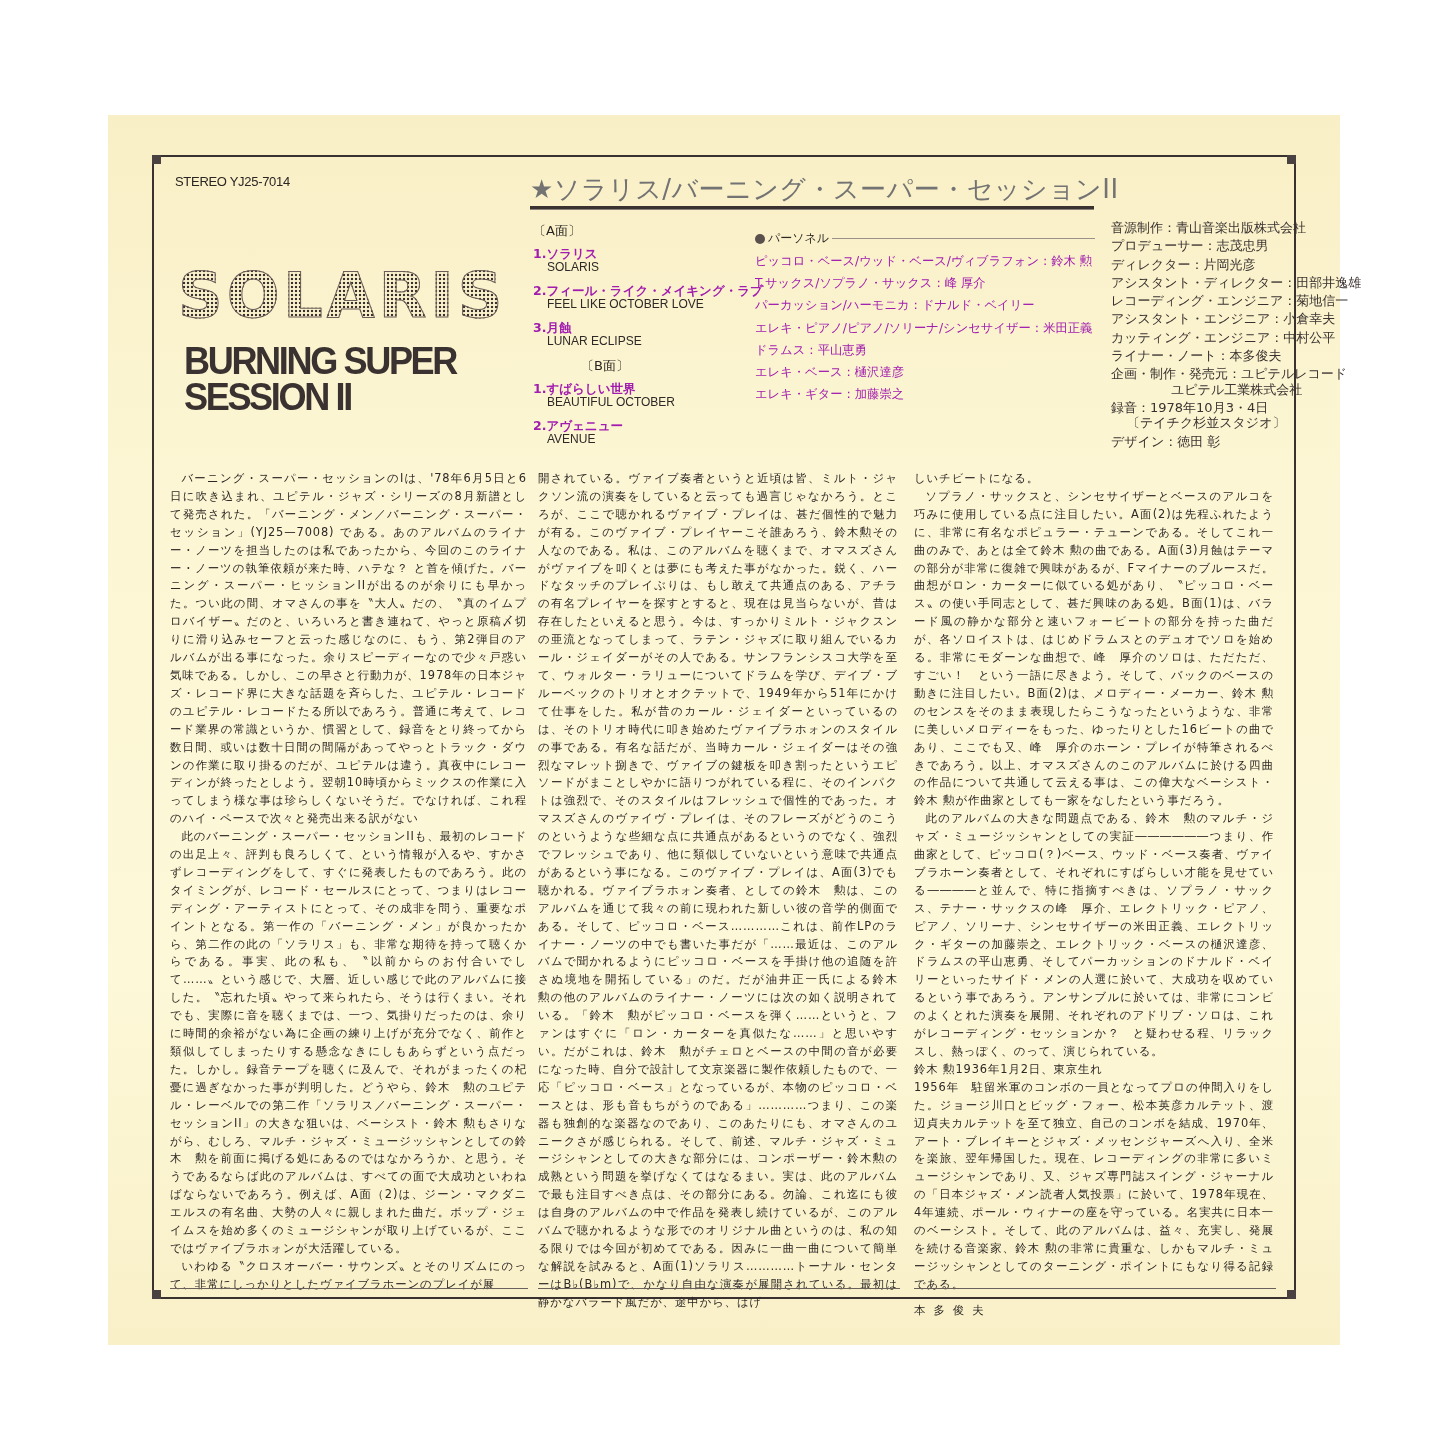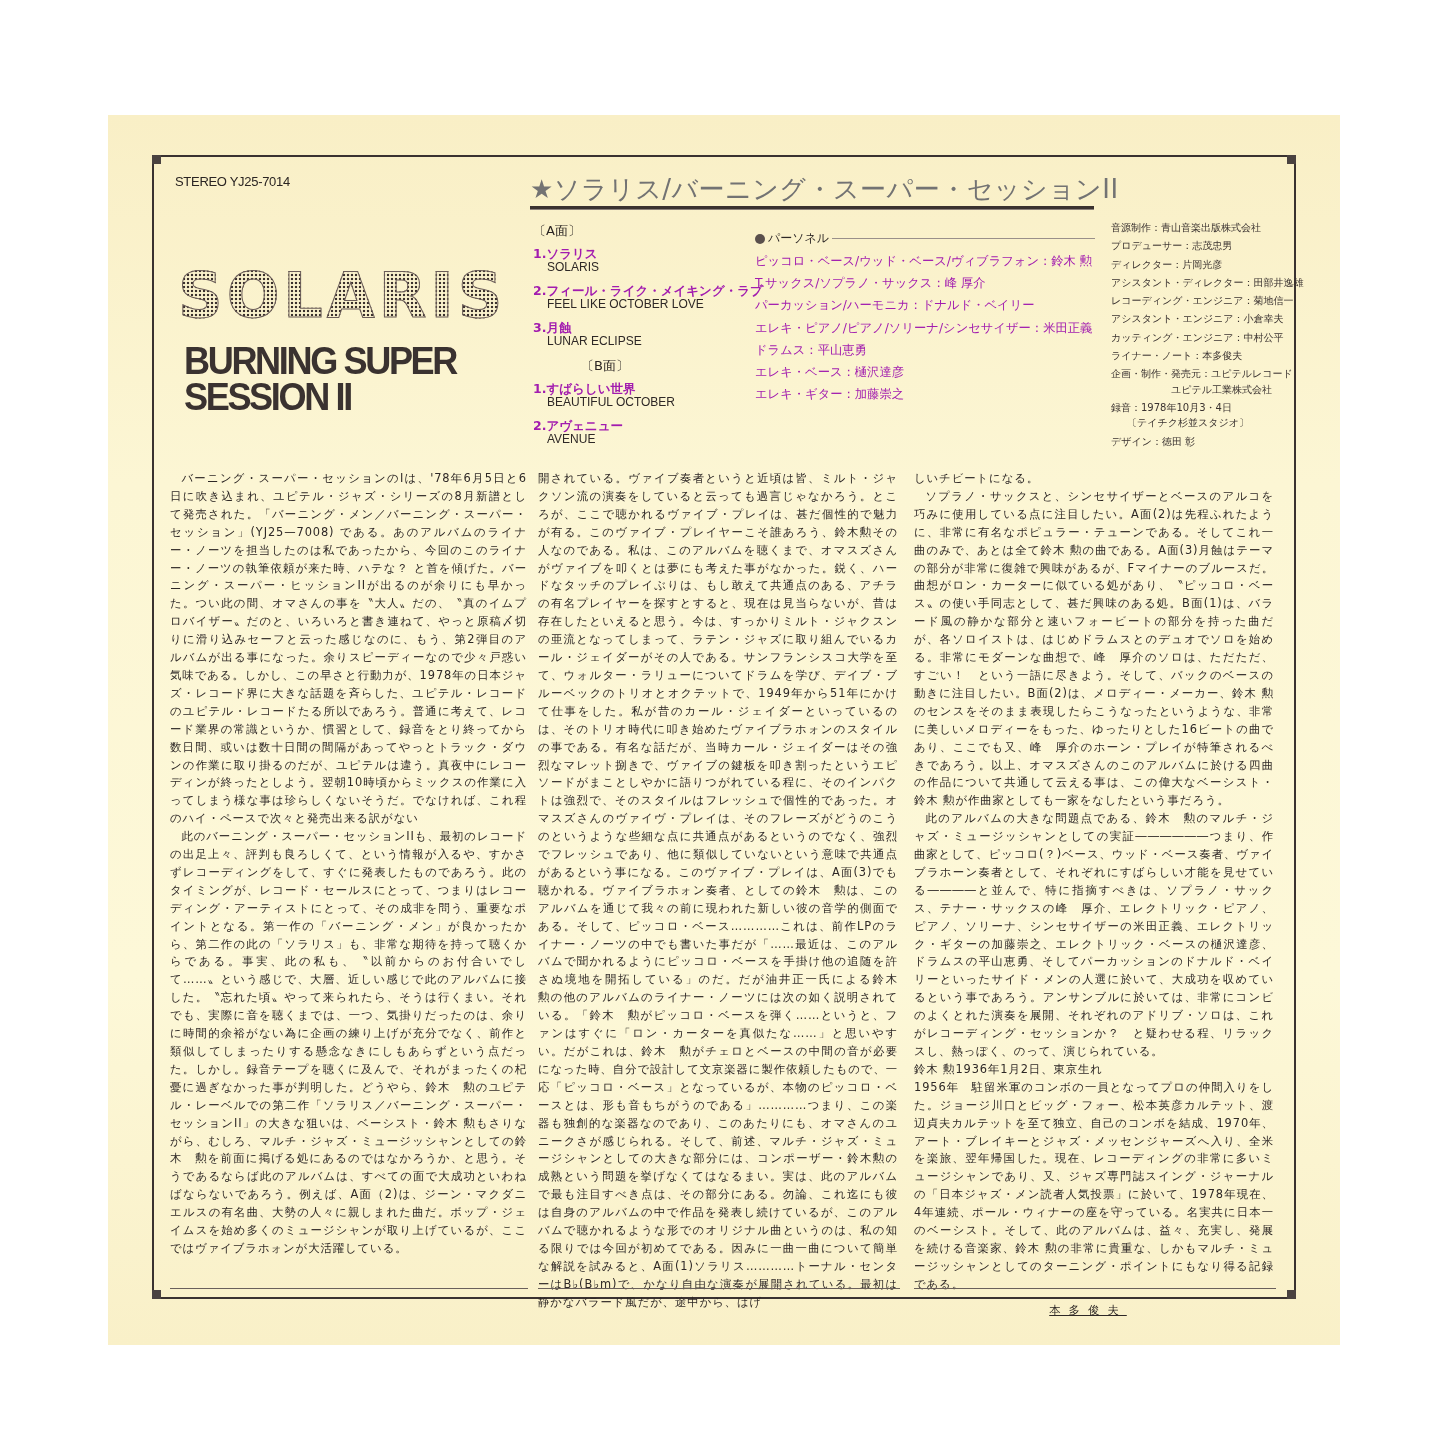--- a/index.html
+++ b/index.html
@@ -39,32 +39,32 @@
       margin-left: 14px; line-height: 13px; white-space: nowrap; }
     .side-b { margin-top: 4px; margin-left: 48px; }
 
     .personnel { position: absolute; left: 755px; top: 230px; width: 340px; }
     .personnel-head { font-size: 12px; display: flex; align-items: center; white-space: nowrap; margin-bottom: 7px; }
     .personnel-head .dot { display: inline-block; width: 10px; height: 10px; border-radius: 50%; background: #5a504c; margin-right: 3px; }
     .personnel-head .line { flex: 1; height: 1px; background: #9a908a; margin-left: 3px; }
     .personnel-row { font-size: 12.3px; line-height: 15px; margin-bottom: 7.2px; white-space: nowrap; color: #a21caf; }
 
     .credits { position: absolute; left: 1111px; top: 222px; width: 180px; }
-    .credit-row { font-size: 10px; line-height: 11px; margin-bottom: 7.3px; white-space: nowrap; color: #3a3230; }
+    .credit-row { font-size: 13px; line-height: 11px; margin-bottom: 7.3px; white-space: nowrap; color: #3a3230; }
     .credit-row.indent1 { padding-left: 60px; margin-top: -3px; }
     .credit-row.indent2 { padding-left: 16px; margin-top: -3px; }
 
     .col { position: absolute; top: 470px; font-size: 11.4px; line-height: 17.9px; color: #2e2826;
       letter-spacing: 0.9px; text-align: justify; }
     .col1 { left: 170px; width: 357px; }
     .col2 { left: 538px; width: 360px; }
     .col3 { left: 914px; width: 360px; }
     .col p { margin: 0; }
     .col p.indent { text-indent: 1em; }
-    .col p.author { text-align: center; letter-spacing: 8px; margin-top: 8px; padding-right: 12px; text-decoration: underline; }
+    .col p.author { text-align: left; letter-spacing: 8px; margin-top: 8px; padding-right: 12px; }
     .col-rule { position: absolute; top: 1288px; height: 1px; background: #6a605c; }
   </style>
 </head>
 <body>
 
 <div class="paper"></div>
 <div class="frame"></div>
 <div class="corner c-tl"></div>
 <div class="corner c-tr"></div>
 <div class="corner c-bl"></div>
@@ -133,20 +133,21 @@
   <div class="credit-row">企画・制作・発売元：ユピテルレコード</div>
   <div class="credit-row indent1">ユピテル工業株式会社</div>
   <div class="credit-row">録音：1978年10月3・4日</div>
   <div class="credit-row indent2">〔テイチク杉並スタジオ〕</div>
   <div class="credit-row">デザイン：徳田 彰</div>
 </div>
 
 <div class="col col1">
   <p class="indent">バーニング・スーパー・セッションのIは、'78年6月5日と6日に吹き込まれ、ユピテル・ジャズ・シリーズの8月新譜として発売された。「バーニング・メン／バーニング・スーパー・セッション」(YJ25—7008) である。あのアルバムのライナー・ノーツを担当したのは私であったから、今回のこのライナー・ノーツの執筆依頼が来た時、ハテな？ と首を傾げた。バーニング・スーパー・ヒッションIIが出るのが余りにも早かった。つい此の間、オマさんの事を〝大人〟だの、〝真のイムプロバイザー〟だのと、いろいろと書き連ねて、やっと原稿〆切りに滑り込みセーフと云った感じなのに、もう、第2弾目のアルバムが出る事になった。余りスピーディーなので少々戸惑い気味である。しかし、この早さと行動力が、1978年の日本ジャズ・レコード界に大きな話題を斉らした、ユピテル・レコードのユピテル・レコードたる所以であろう。普通に考えて、レコード業界の常識というか、慣習として、録音をとり終ってから数日間、或いは数十日間の間隔があってやっとトラック・ダウンの作業に取り掛るのだが、ユピテルは違う。真夜中にレコーディンが終ったとしよう。翌朝10時頃からミックスの作業に入ってしまう様な事は珍らしくないそうだ。でなければ、これ程のハイ・ペースで次々と発売出来る訳がない</p>
   <p class="indent">此のバーニング・スーパー・セッションIIも、最初のレコードの出足上々、評判も良ろしくて、という情報が入るや、すかさずレコーディングをして、すぐに発表したものであろう。此のタイミングが、レコード・セールスにとって、つまりはレコーディング・アーティストにとって、その成非を問う、重要なポイントとなる。第一作の「バーニング・メン」が良かったから、第二作の此の「ソラリス」も、非常な期待を持って聴くからである。事実、此の私も、〝以前からのお付合いでして……〟という感じで、大層、近しい感じで此のアルバムに接した。〝忘れた頃〟やって来られたら、そうは行くまい。それでも、実際に音を聴くまでは、一つ、気掛りだったのは、余りに時間的余裕がない為に企画の練り上げが充分でなく、前作と類似してしまったりする懸念なきにしもあらずという点だった。しかし。録音テープを聴くに及んで、それがまったくの杞憂に過ぎなかった事が判明した。どうやら、鈴木　勲のユピテル・レーベルでの第二作「ソラリス／バーニング・スーパー・セッションII」の大きな狙いは、ベーシスト・鈴木 勲もさりながら、むしろ、マルチ・ジャズ・ミュージッシャンとしての鈴木　勲を前面に掲げる処にあるのではなかろうか、と思う。そうであるならば此のアルバムは、すべての面で大成功といわねばならないであろう。例えば、A面（2)は、ジーン・マクダニエルスの有名曲、大勢の人々に親しまれた曲だ。ボップ・ジェイムスを始め多くのミュージシャンが取り上げているが、ここではヴァイブラホォンが大活躍している。</p>
+  <p class="indent">いわゆる〝クロスオーバー・サウンズ〟とそのリズムにのって、非常にしっかりとしたヴァイブラホーンのプレイが展</p>
 </div>
 
 <div class="col col2">
   <p>開されている。ヴァイブ奏者というと近頃は皆、ミルト・ジャクソン流の演奏をしていると云っても過言じゃなかろう。ところが、ここで聴かれるヴァイブ・プレイは、甚だ個性的で魅力が有る。このヴァイブ・プレイヤーこそ誰あろう、鈴木勲その人なのである。私は、このアルバムを聴くまで、オマスズさんがヴァイブを叩くとは夢にも考えた事がなかった。鋭く、ハードなタッチのプレイぶりは、もし敢えて共通点のある、アチラの有名プレイヤーを探すとすると、現在は見当らないが、昔は存在したといえると思う。今は、すっかりミルト・ジャクスンの亜流となってしまって、ラテン・ジャズに取り組んでいるカール・ジェイダーがその人である。サンフランシスコ大学を至て、ウォルター・ラリューについてドラムを学び、デイブ・ブルーベックのトリオとオクテットで、1949年から51年にかけて仕事をした。私が昔のカール・ジェイダーといっているのは、そのトリオ時代に叩き始めたヴァイブラホォンのスタイルの事である。有名な話だが、当時カール・ジェイダーはその強烈なマレット捌きで、ヴァイブの鍵板を叩き割ったというエピソードがまことしやかに語りつがれている程に、そのインパクトは強烈で、そのスタイルはフレッシュで個性的であった。オマスズさんのヴァイヴ・プレイは、そのフレーズがどうのこうのというような些細な点に共通点があるというのでなく、強烈でフレッシュであり、他に類似していないという意味で共通点があるという事になる。このヴァイブ・プレイは、A面(3)でも聴かれる。ヴァイブラホォン奏者、としての鈴木　勲は、このアルバムを通じて我々の前に現われた新しい彼の音学的側面である。そして、ピッコロ・ベース…………これは、前作LPのライナー・ノーツの中でも書いた事だが「……最近は、このアルバムで聞かれるようにピッコロ・ベースを手掛け他の追随を許さぬ境地を開拓している」のだ。だが油井正一氏による鈴木　勲の他のアルバムのライナー・ノーツには次の如く説明されている。「鈴木　勲がピッコロ・ベースを弾く……というと、ファンはすぐに「ロン・カーターを真似たな……」と思いやすい。だがこれは、鈴木　勲がチェロとベースの中間の音が必要になった時、自分で設計して文京楽器に製作依頼したもので、一応「ピッコロ・ベース」となっているが、本物のピッコロ・ベースとは、形も音もちがうのである」…………つまり、この楽器も独創的な楽器なのであり、このあたりにも、オマさんのユニークさが感じられる。そして、前述、マルチ・ジャズ・ミュージシャンとしての大きな部分には、コンポーザー・鈴木勲の成熟という問題を挙げなくてはなるまい。実は、此のアルバムで最も注目すべき点は、その部分にある。勿論、これ迄にも彼は自身のアルバムの中で作品を発表し続けているが、このアルバムで聴かれるような形でのオリジナル曲というのは、私の知る限りでは今回が初めてである。因みに一曲一曲について簡単な解説を試みると、A面(1)ソラリス…………トーナル・センターはB♭(B♭m)で、かなり自由な演奏が展開されている。最初は静かなバラード風だが、途中から、はげ</p>
 </div>
 
 <div class="col col3">
   <p>しいチビートになる。</p>
   <p class="indent">ソプラノ・サックスと、シンセサイザーとベースのアルコを巧みに使用している点に注目したい。A面(2)は先程ふれたように、非常に有名なポピュラー・テューンである。そしてこれ一曲のみで、あとは全て鈴木 勲の曲である。A面(3)月蝕はテーマの部分が非常に復雑で興味があるが、Fマイナーのブルースだ。曲想がロン・カーターに似ている処があり、〝ピッコロ・ベース〟の使い手同志として、甚だ興味のある処。B面(1)は、バラード風の静かな部分と速いフォービートの部分を持った曲だが、各ソロイストは、はじめドラムスとのデュオでソロを始める。非常にモダーンな曲想で、峰　厚介のソロは、ただただ、すごい！　という一語に尽きよう。そして、バックのベースの動きに注目したい。B面(2)は、メロディー・メーカー、鈴木 勲のセンスをそのまま表現したらこうなったというような、非常に美しいメロディーをもった、ゆったりとした16ビートの曲であり、ここでも又、峰　厚介のホーン・プレイが特筆されるべきであろう。以上、オマスズさんのこのアルバムに於ける四曲の作品について共通して云える事は、この偉大なベーシスト・鈴木 勲が作曲家としても一家をなしたという事だろう。</p>
   <p class="indent">此のアルバムの大きな問題点である、鈴木　勲のマルチ・ジャズ・ミュージッシャンとしての実証――――――つまり、作曲家として、ピッコロ(？)ベース、ウッド・ベース奏者、ヴァイブラホーン奏者として、それぞれにすばらしい才能を見せている――――と並んで、特に指摘すべきは、ソプラノ・サックス、テナー・サックスの峰　厚介、エレクトリック・ピアノ、ピアノ、ソリーナ、シンセサイザーの米田正義、エレクトリック・ギターの加藤崇之、エレクトリック・ベースの樋沢達彦、ドラムスの平山恵勇、そしてパーカッションのドナルド・ベイリーといったサイド・メンの人選に於いて、大成功を収めているという事であろう。アンサンブルに於いては、非常にコンビのよくとれた演奏を展開、それぞれのアドリブ・ソロは、これがレコーディング・セッションか？　と疑わせる程、リラックスし、熱っぽく、のって、演じられている。</p>

